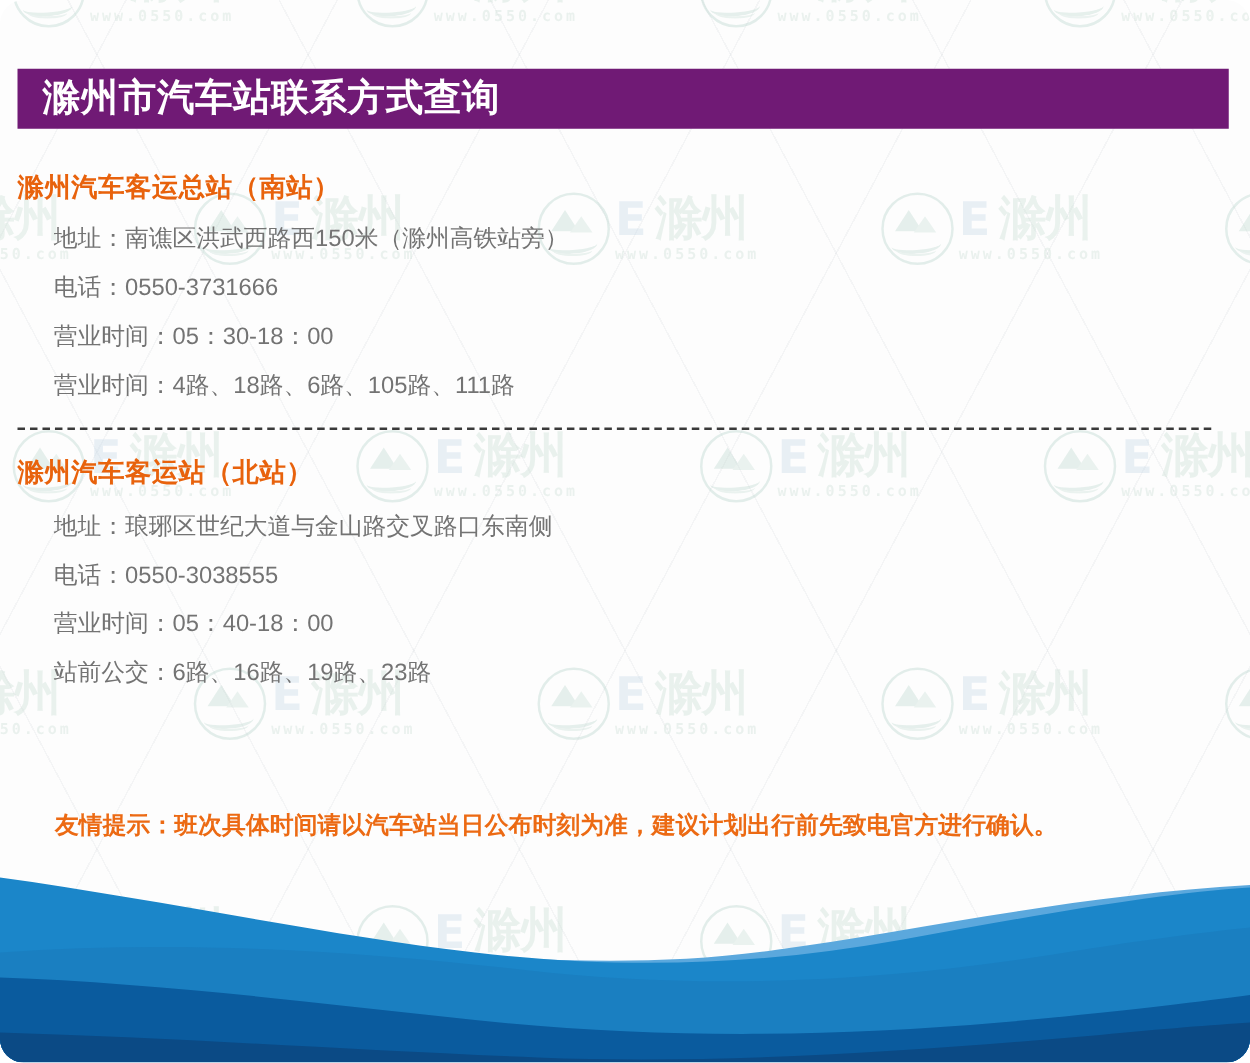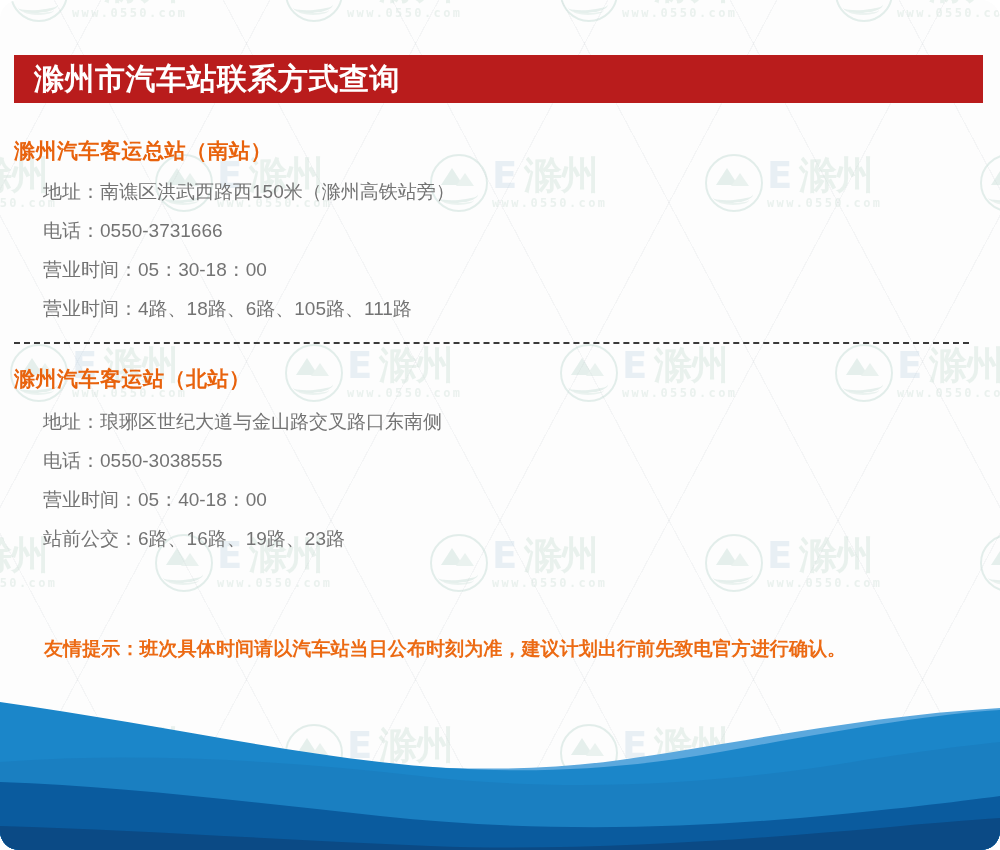--- a/index.html
+++ b/index.html
@@ -126,21 +126,21 @@
     white-space: nowrap;
   }
 
   
   .header-bar {
     position: absolute;
     left: 14px;
     top: 55px;
     width: 969px;
     height: 48px;
-    background: #b91c1c;
+    background: #701a75;
   }
   .header-title {
     position: absolute;
     left: 20px;
     top: 7px;
     font-size: 30px;
     line-height: 34px;
     font-weight: bold;
     color: #ffffff;
     letter-spacing: 0.5px;
@@ -181,20 +181,21 @@
   }
   .tip-line {
     position: absolute;
     left: 44px;
     font-size: 19px;
     line-height: 24px;
     font-weight: bold;
     color: #ec6a13;
     white-space: nowrap;
     letter-spacing: 0.1px;
+    margin-top: 12px;
   }
 
   
   .waves {
     position: absolute;
     left: 0;
     bottom: 0;
     width: 1000px;
     height: 160px;
   }

